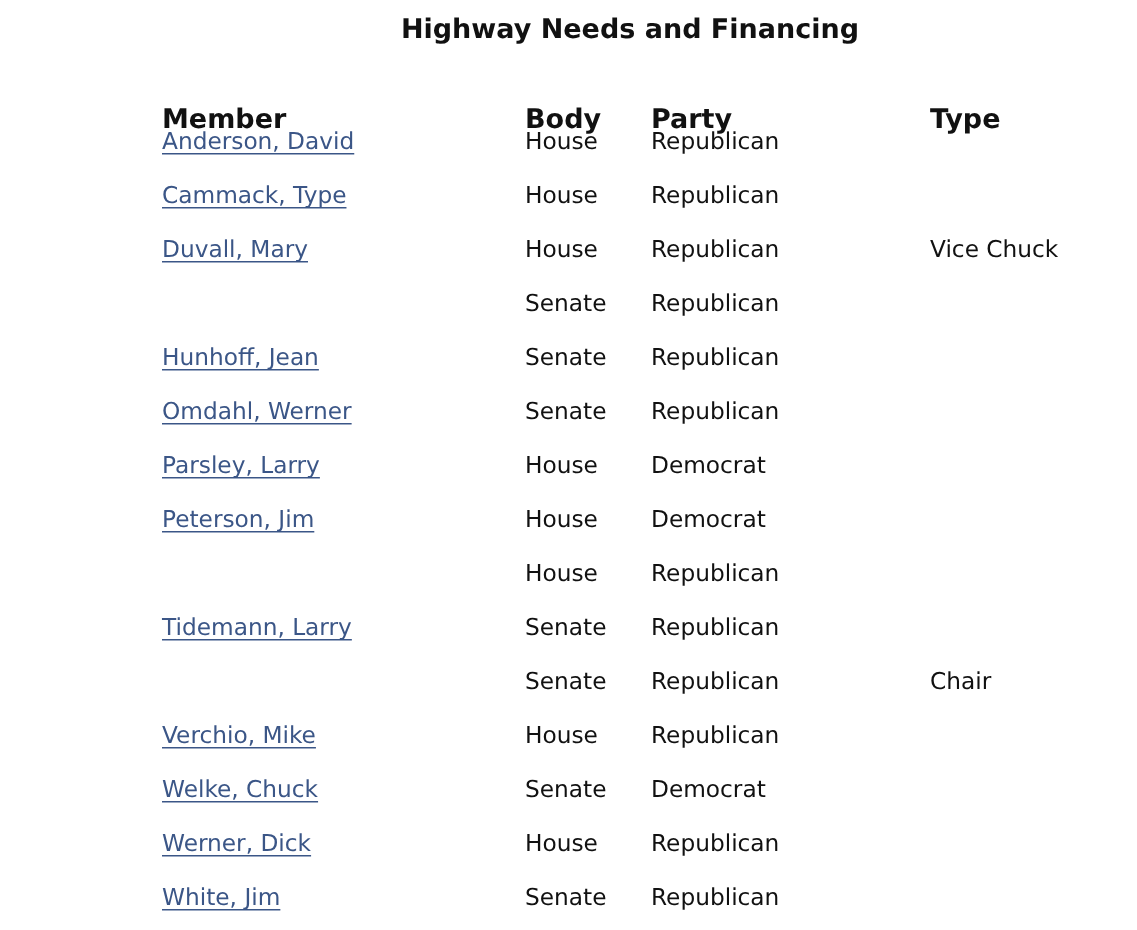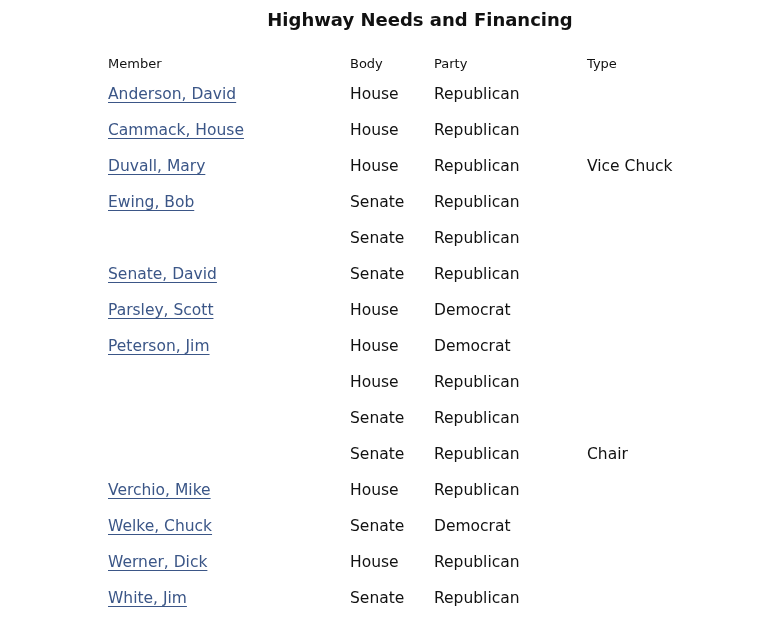--- a/index.html
+++ b/index.html
@@ -40,27 +40,28 @@
       height: 30px;
     }
     .cell {
       position: absolute;
       top: 0;
       font-size: 15.5px;
       line-height: 22px;
       white-space: nowrap;
     }
     .header .cell {
-      font-weight: normal;
-      font-size: 13px;
+      font-weight: bold;
+      font-size: 18px;
+      margin-top: 16px;
     }
     .c-member { left: 0; }
     .c-body { left: 242px; }
     .c-party { left: 326px; }
-    .c-type { left: 479px; }
+    .c-type { left: 512px; }
     a.member-link {
       color: #3b5687;
       text-decoration: underline;
       text-underline-offset: 3px;
       text-decoration-thickness: 1px;
       cursor: pointer;
     }
   </style>
 </head>
 <body>
@@ -75,66 +76,67 @@
     <span class="cell c-type">Type</span>
   </div>
 
   <div class="row">
     <a class="cell c-member member-link">Anderson, David</a>
     <span class="cell c-body">House</span>
     <span class="cell c-party">Republican</span>
     <span class="cell c-type"></span>
   </div>
   <div class="row">
-    <a class="cell c-member member-link">Cammack, House</a>
+    <a class="cell c-member member-link">Cammack, Type</a>
     <span class="cell c-body">House</span>
     <span class="cell c-party">Republican</span>
     <span class="cell c-type"></span>
   </div>
   <div class="row">
     <a class="cell c-member member-link">Duvall, Mary</a>
     <span class="cell c-body">House</span>
     <span class="cell c-party">Republican</span>
     <span class="cell c-type">Vice Chuck</span>
   </div>
   <div class="row">
-    <a class="cell c-member member-link">Ewing, Bob</a>
     <span class="cell c-body">Senate</span>
     <span class="cell c-party">Republican</span>
     <span class="cell c-type"></span>
   </div>
   <div class="row">
+    <a class="cell c-member member-link">Hunhoff, Jean</a>
     <span class="cell c-body">Senate</span>
     <span class="cell c-party">Republican</span>
     <span class="cell c-type"></span>
   </div>
   <div class="row">
-    <a class="cell c-member member-link">Senate, David</a>
+    <a class="cell c-member member-link">Omdahl, Werner</a>
     <span class="cell c-body">Senate</span>
     <span class="cell c-party">Republican</span>
     <span class="cell c-type"></span>
   </div>
   <div class="row">
-    <a class="cell c-member member-link">Parsley, Scott</a>
+    <a class="cell c-member member-link">Parsley, Larry</a>
     <span class="cell c-body">House</span>
     <span class="cell c-party">Democrat</span>
     <span class="cell c-type"></span>
   </div>
   <div class="row">
     <a class="cell c-member member-link">Peterson, Jim</a>
     <span class="cell c-body">House</span>
     <span class="cell c-party">Democrat</span>
     <span class="cell c-type"></span>
   </div>
   <div class="row">
     <span class="cell c-body">House</span>
     <span class="cell c-party">Republican</span>
     <span class="cell c-type"></span>
   </div>
   <div class="row">
+    <a class="cell c-member member-link">Tidemann, Larry</a>
     <span class="cell c-body">Senate</span>
     <span class="cell c-party">Republican</span>
     <span class="cell c-type"></span>
   </div>
   <div class="row">
     <span class="cell c-body">Senate</span>
     <span class="cell c-party">Republican</span>
     <span class="cell c-type">Chair</span>
   </div>
   <div class="row">

